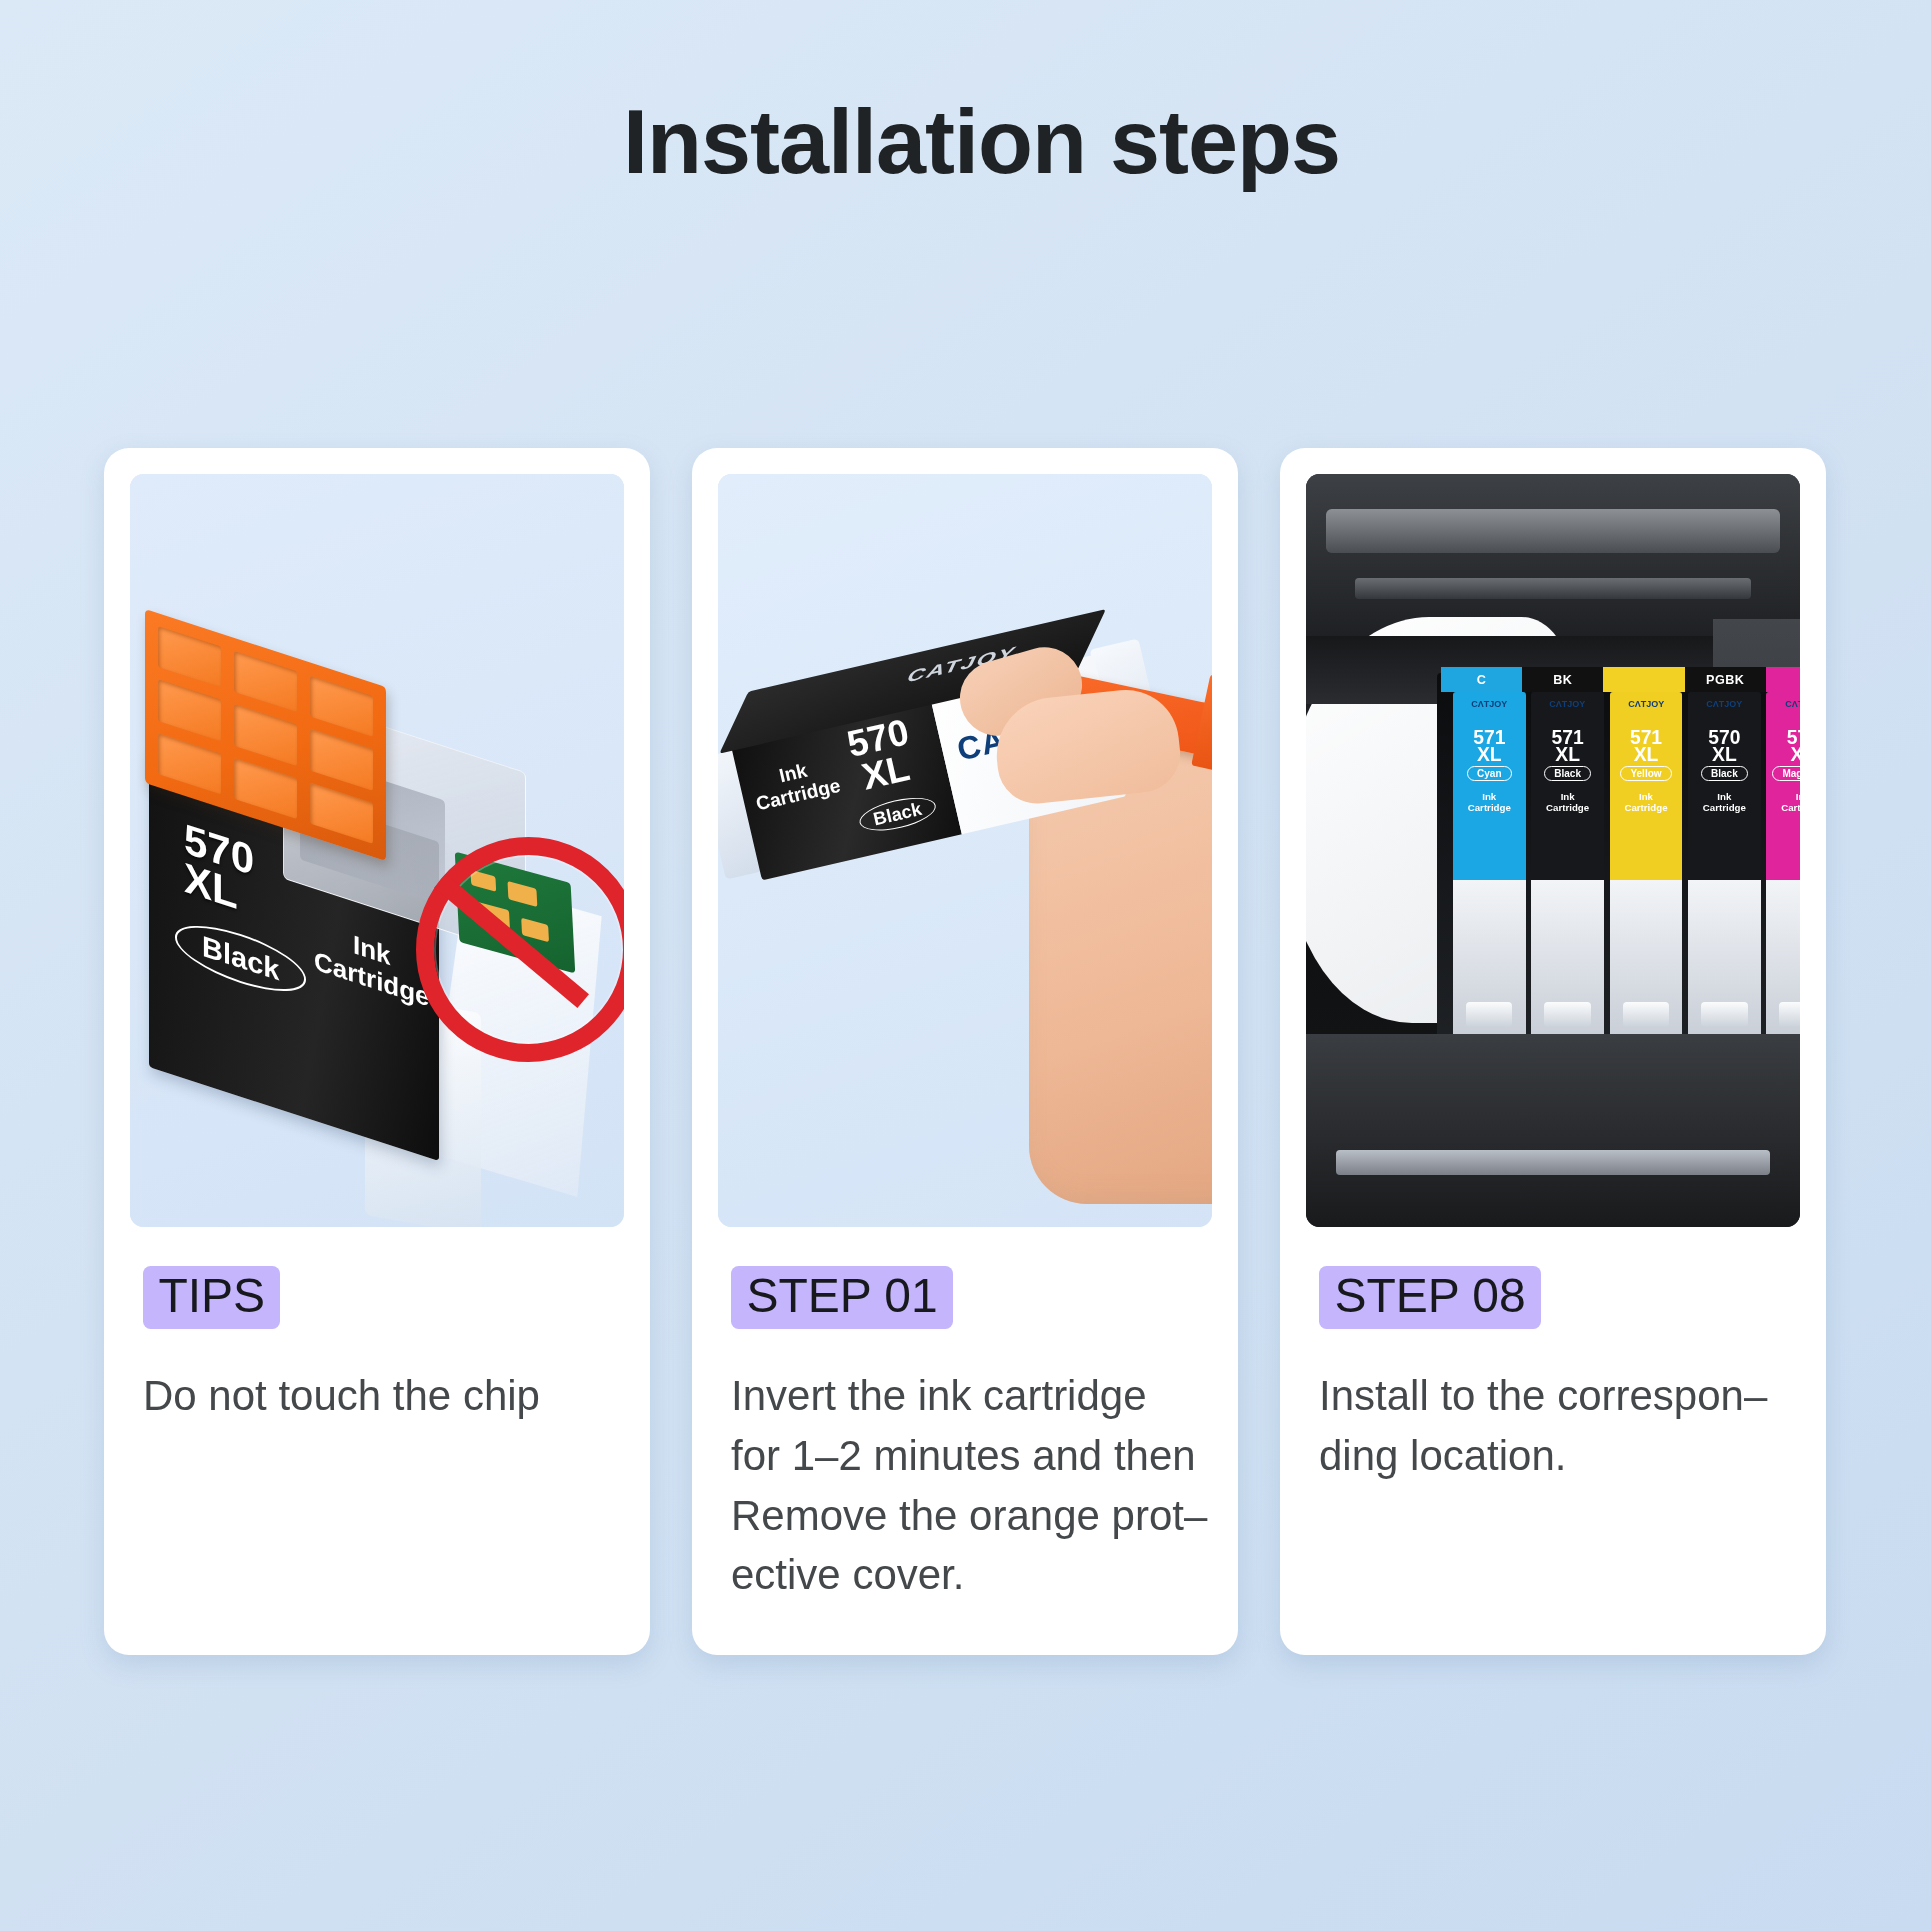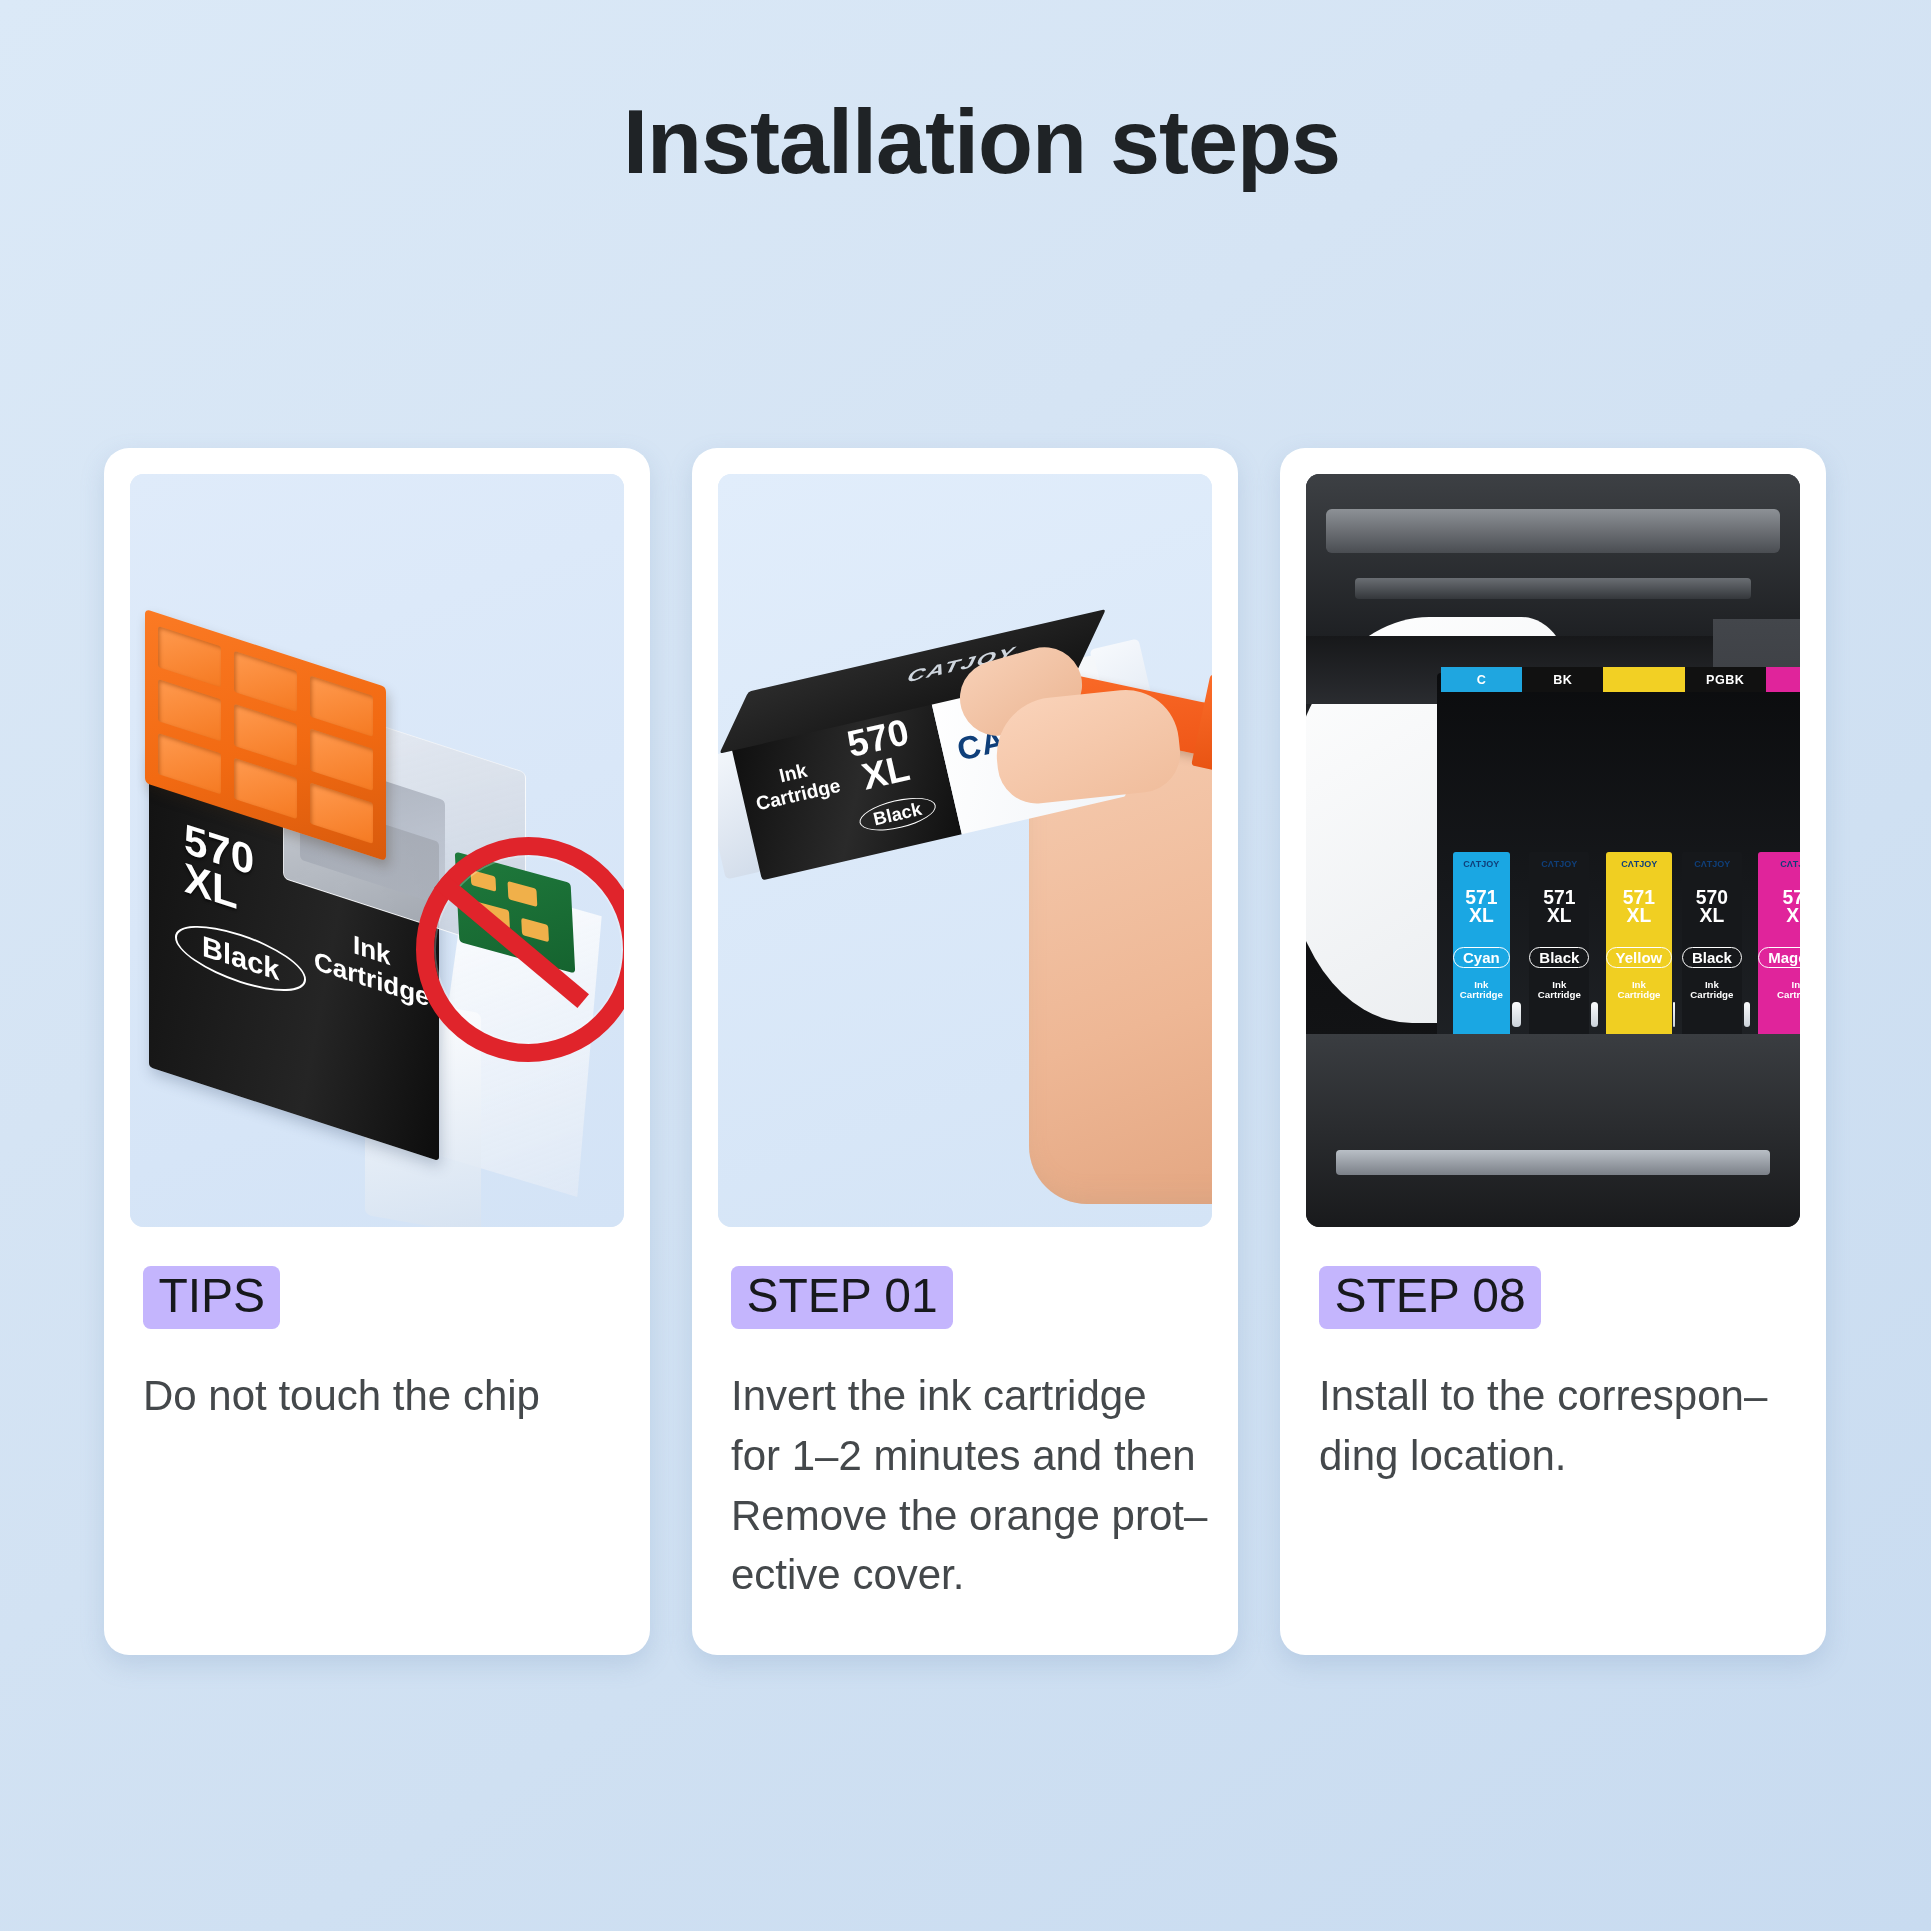--- a/index.html
+++ b/index.html
@@ -276,33 +276,33 @@
   .c3-colorbar{
     position:absolute;left:135px;top:193px;width:406px;height:25px;
     display:flex;
   }
   .c3-colorbar div{flex:1;display:flex;align-items:center;justify-content:center;
     font-size:12.6px;font-weight:700;color:#fff;letter-spacing:0.5px;}
   .slots{
     position:absolute;left:147px;top:218px;width:386px;height:348px;
     display:flex;gap:5.8px;
   }
-  .slot{flex:1;display:flex;flex-direction:row;align-items:flex-end;}
+  .slot{flex:1;display:flex;flex-direction:column;}
   .slot .top{
     height:182px;border-radius:2.9px 2.9px 0 0;
     position:relative;overflow:hidden;
     display:flex;flex-direction:column;align-items:center;
     padding-top:5.8px;
   }
   .slot .top .brand{font-size:10.6px;font-weight:800;color:#0f3f7a;transform:scale(.85);}
   .slot .top .num{font-size:19.3px;font-weight:800;color:#fff;line-height:.9;margin-top:19.3px;text-align:center;}
   .slot .top .num span{display:block;}
   .slot .top .pill{
-    margin-top:23px;border:1.4px solid #fff;border-radius:39px;
-    padding:1px 9px;font-size:15px;font-weight:700;color:#fff;
+    margin-top:2px;border:1.4px solid #fff;border-radius:39px;
+    padding:1px 9px;font-size:10px;font-weight:700;color:#fff;
   }
   .slot .top .ink{margin-top:11.6px;font-size:9.7px;font-weight:700;color:#fff;text-align:center;line-height:1.1;}
   .slot .bot{
     flex:1;background:linear-gradient(180deg,#f2f4f7,#c8ced7);
     border-radius:0 0 2.9px 2.9px;position:relative;
   }
   .slot .bot:after{
     content:"";position:absolute;left:18%;bottom:13.5px;width:64%;height:25px;
     background:linear-gradient(180deg,#fbfcfd,#cbd2da);border-radius:3.9px;
   }

